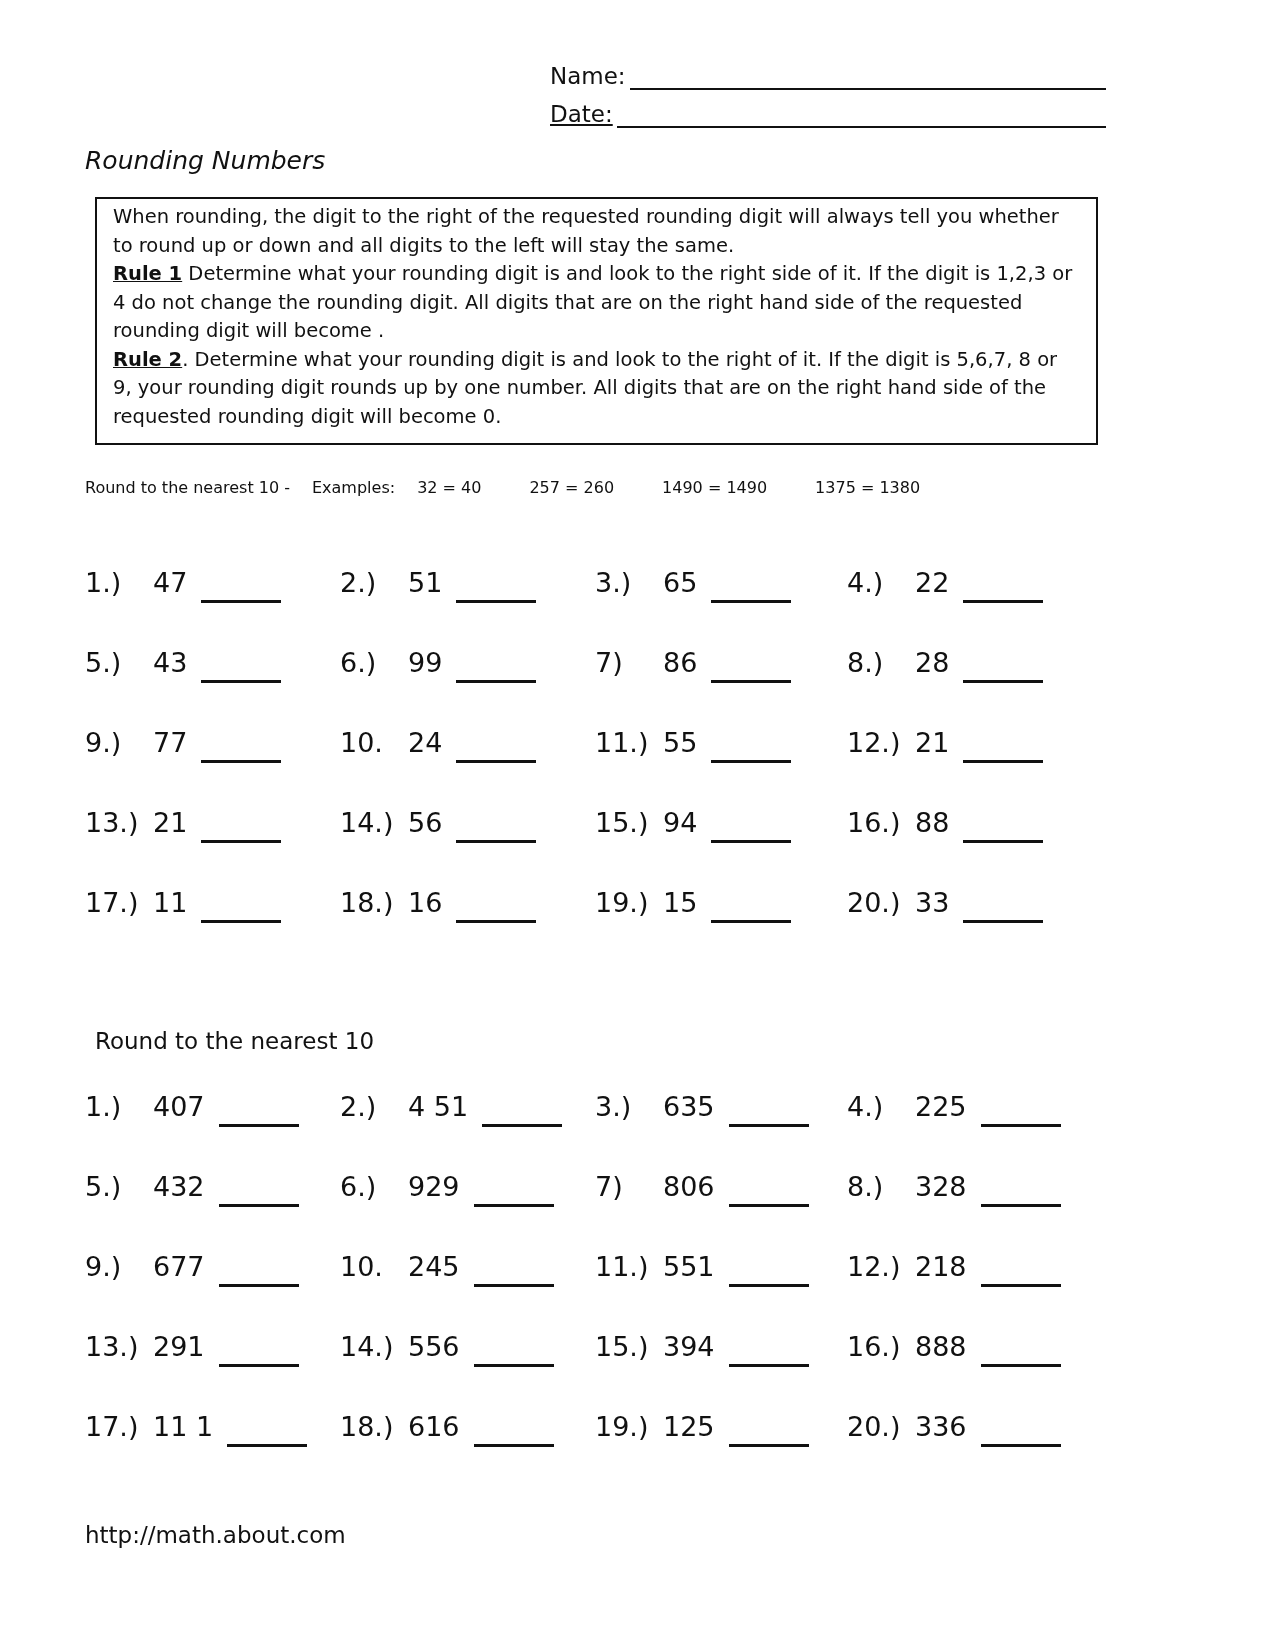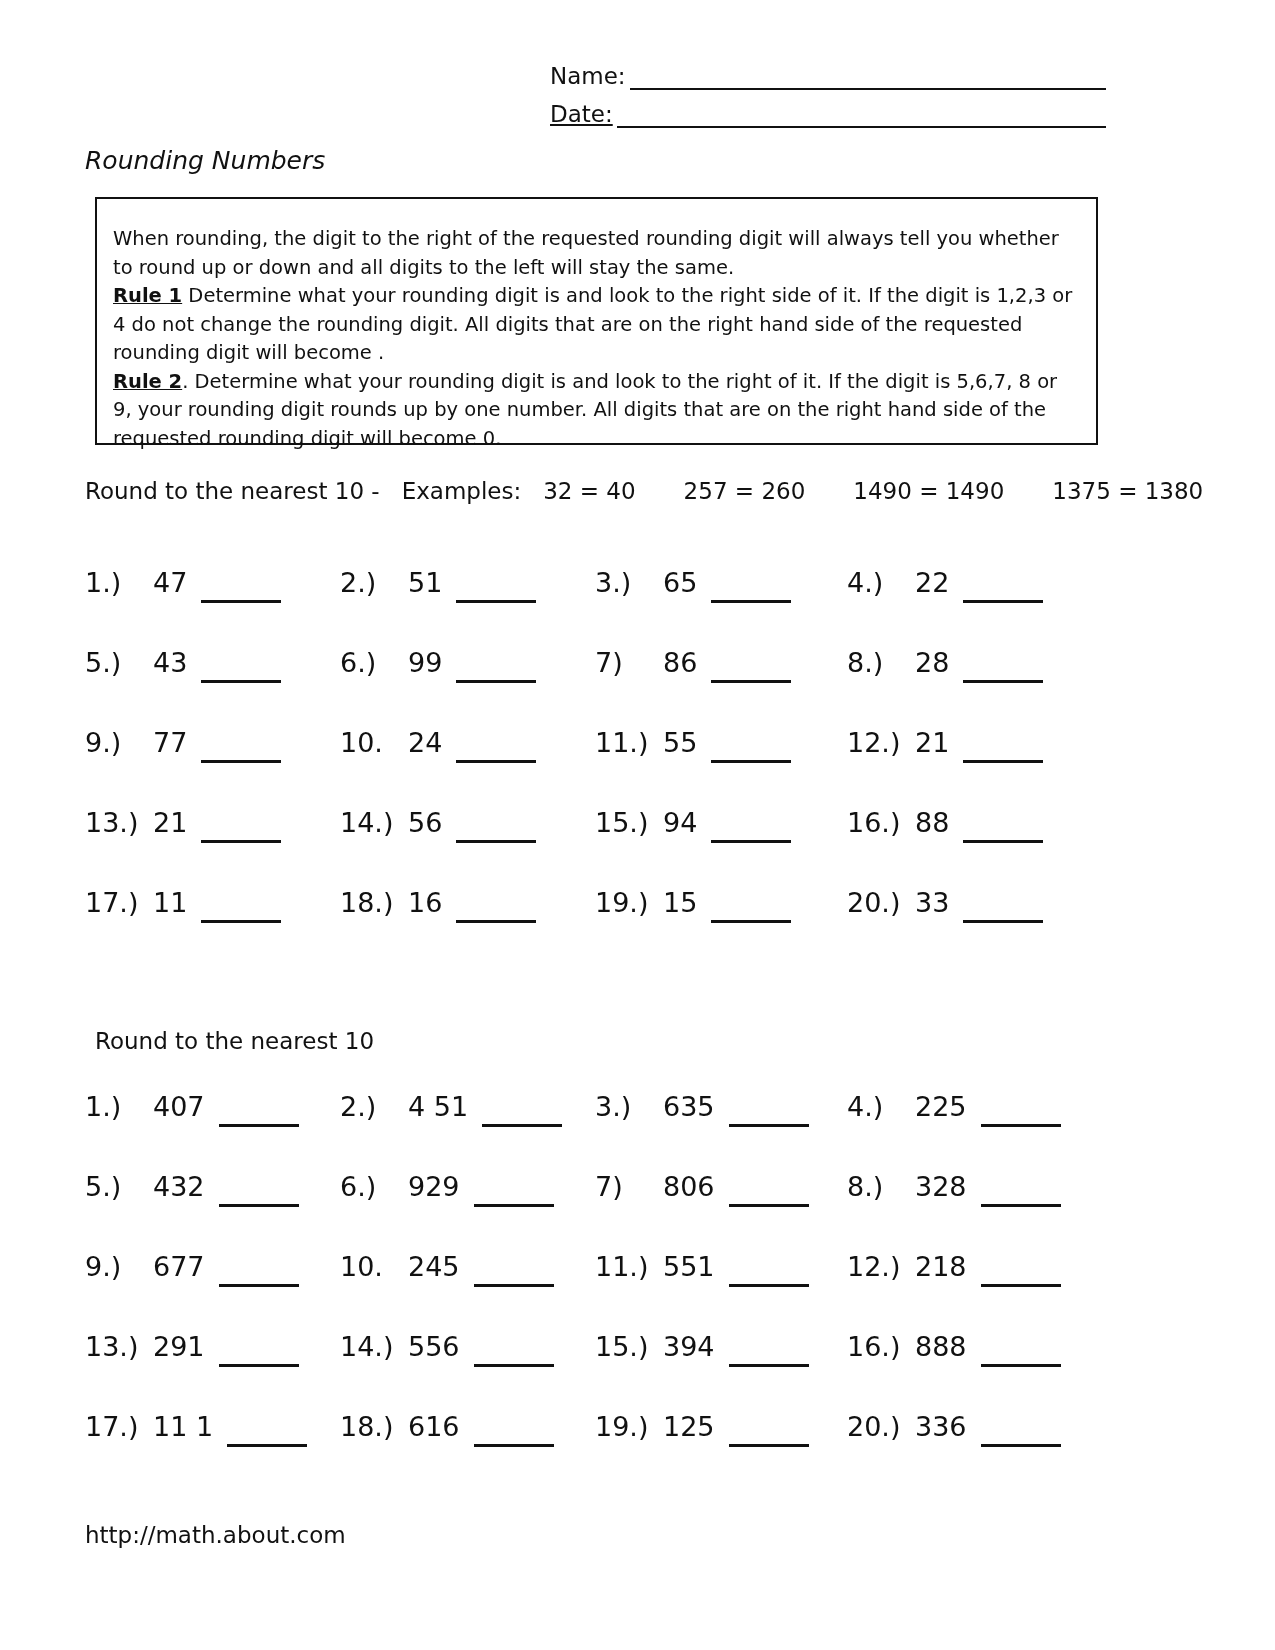--- a/index.html
+++ b/index.html
@@ -19,28 +19,28 @@
   #name-row { top:62px; }
   #date-row { top:100px;text-decoration:underline; }
 
   
   .doc-title { position:absolute; left:85px; top:146px; font-size:25px;font-style:italic; }
 
   
   .rules-box {
     position:absolute; left:95px; top:197px; width:1003px; height:248px;
     border:2px solid #111; box-sizing:border-box;
-    padding:26px 16px; font-size:19.5px; line-height:28.5px;
+    padding:4px 16px; font-size:19.5px; line-height:28.5px;
   }
   .rule-label { font-weight:bold; text-decoration:underline;margin-top:48px; }
 
   
   .examples-line {
     position:absolute; left:85px; top:478px; width:1110px;
-    display:flex; align-items:baseline; font-size:23px; white-space:nowrap;
+    display:flex; align-items:baseline; font-size:16px; white-space:nowrap;
   }
   .examples-line .gap-lg { margin-left:22px; }
   .examples-line .gap-xl { margin-left:48px; }
   .sub-heading { position:absolute; left:85px; top:521px; font-style:italic; font-size:21px; }
   .sec2-heading { position:absolute; left:95px; top:1028px; font-size:23px; }
 
   
   .pgrid {
     position:absolute; left:85px; width:1130px;
     display:grid; grid-template-columns:255px 255px 252px 280px; row-gap:44px;

